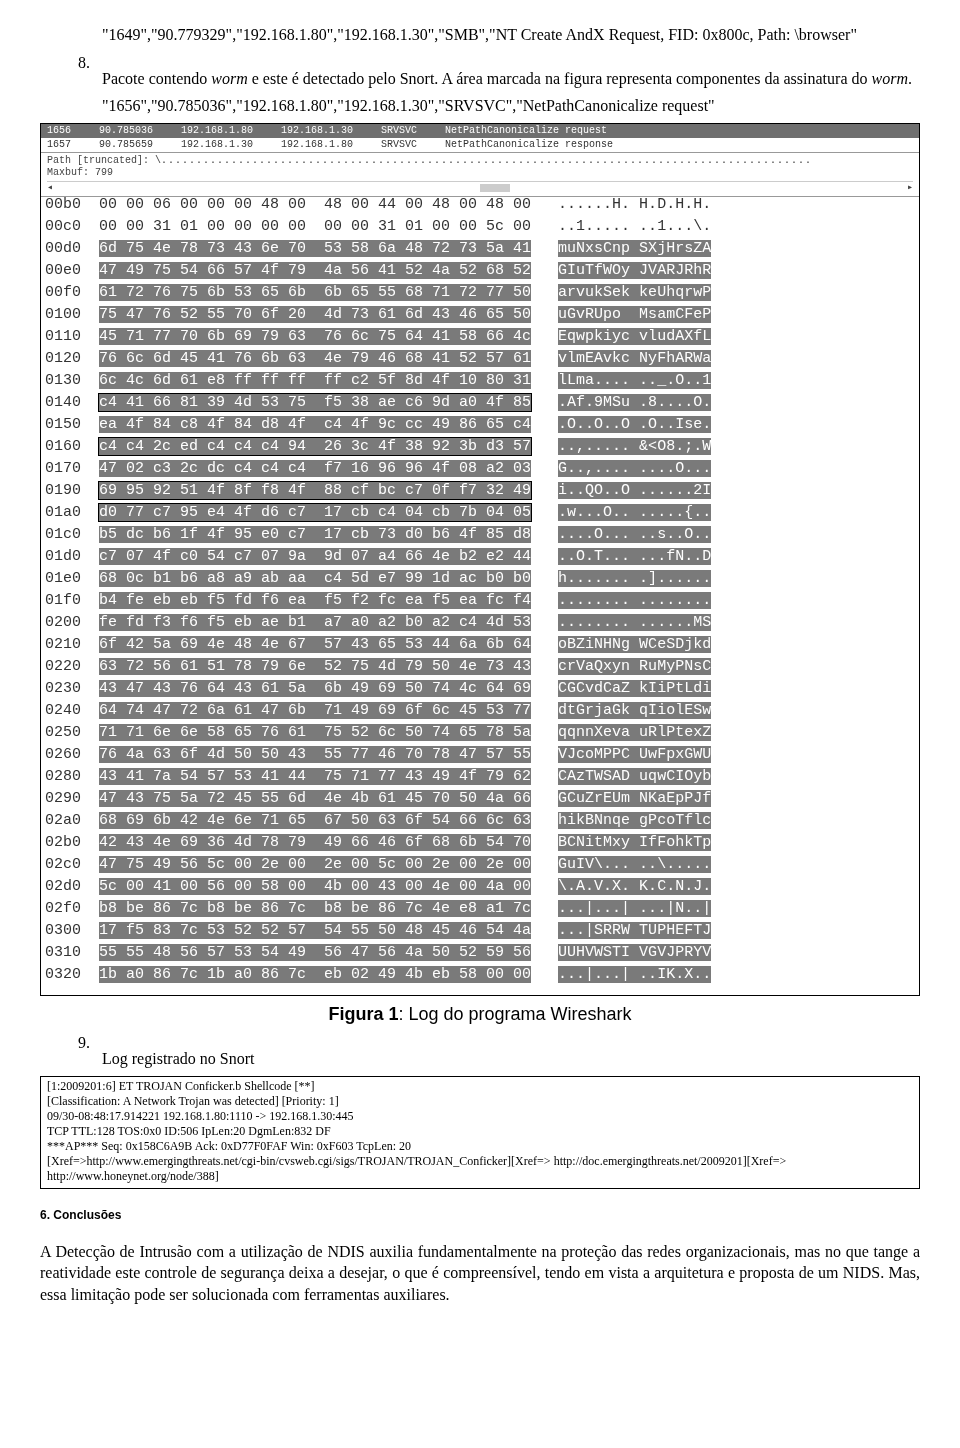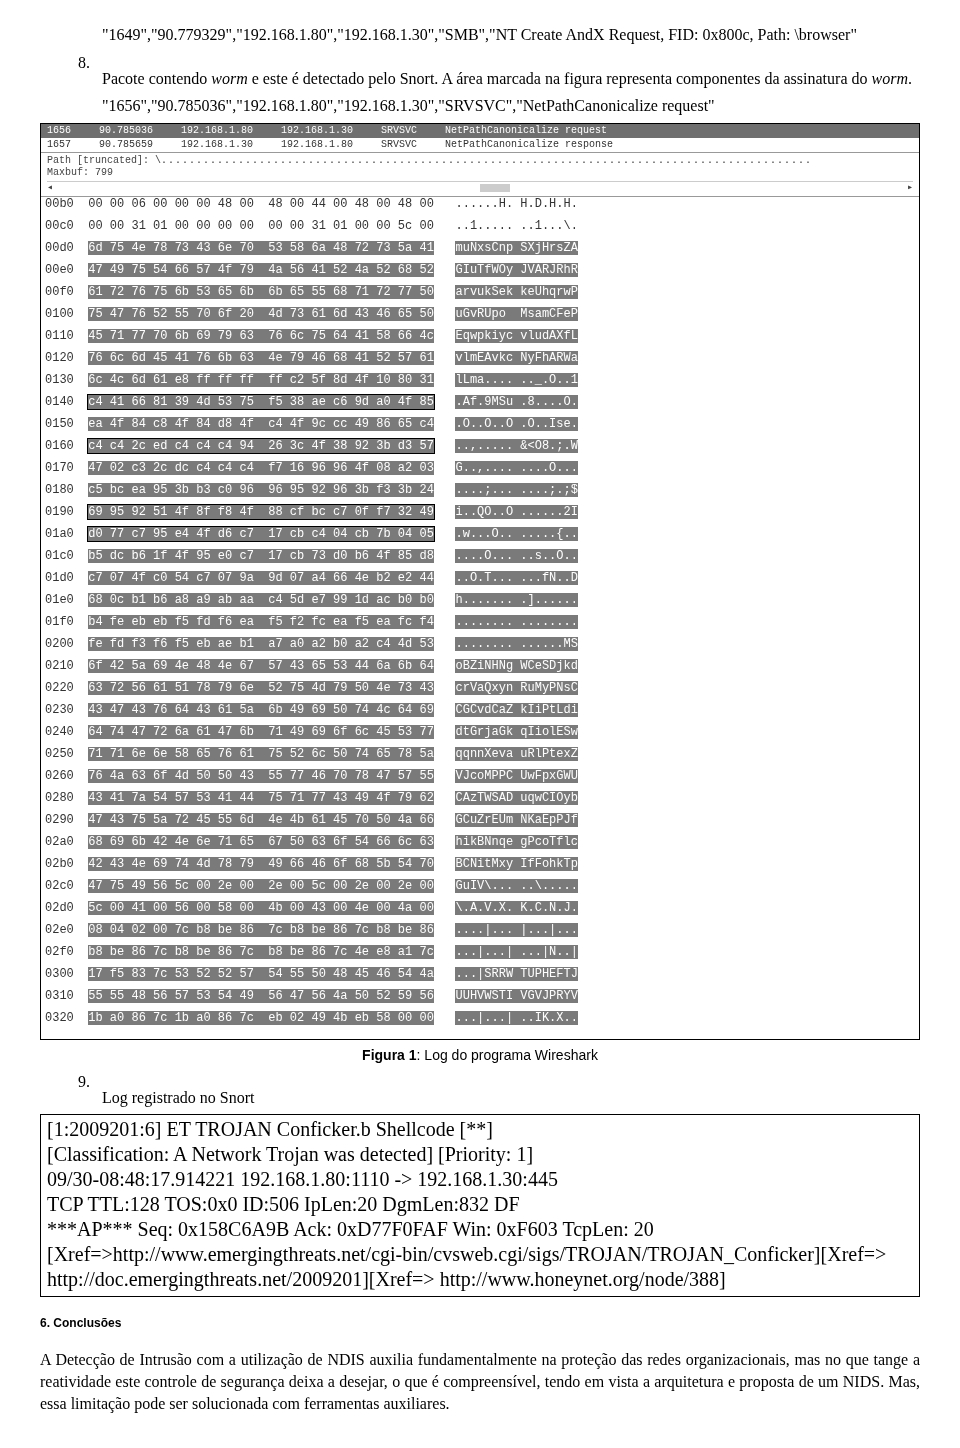--- a/index.html
+++ b/index.html
@@ -79,48 +79,48 @@
     left:50%;
     bottom:0;
     width:30px;
     height:8px;
     background:#ccc;
   }
   .hexpane {
     padding:2px 4px 4px 4px;
     white-space:pre;
     color:#333;
-    font-size:12px;
+    font-size:15px;
     line-height:11px;
   }
   .hexpane .offset { color:#333; }
   .hexpane .ascii { color:#333; }
   .hexline { display:block; }
   .hexline.sel span.hexbytes,
   .hexline.sel span.ascii { background:#7a7a7a; color:#fff; }
   .hexpane .boxmark {
     outline:1px solid #000;
     padding:0 0px;
   }
 
   .fig-caption {
     text-align:center;
     margin:6px 0 4px 0;
     font-family: Arial, Helvetica, sans-serif;
-    font-size: 14px;
+    font-size: 18px;
   }
   .fig-caption .b { font-weight:bold; }
 
   
   .snort-box {
     border:1px solid #000;
     padding:2px 6px 4px 6px;
     margin:6px 0 18px 0;
     font-family:"Times New Roman", serif;
-    font-size:20px;
+    font-size:12px;
     line-height:1.25;
   }
 
   h2.sec {
     font-family:Liberation Sans, sans-serif;
     font-size:12px;
     font-weight:bold;
     margin:16px 0 18px 0;
   }
 </style>
@@ -176,41 +176,39 @@
 <span class="hexline sel"><span class="offset">00e0  </span><span class="hexbytes">47 49 75 54 66 57 4f 79  4a 56 41 52 4a 52 68 52</span>   <span class="ascii">GIuTfWOy JVARJRhR</span></span>
 <span class="hexline sel"><span class="offset">00f0  </span><span class="hexbytes">61 72 76 75 6b 53 65 6b  6b 65 55 68 71 72 77 50</span>   <span class="ascii">arvukSek keUhqrwP</span></span>
 <span class="hexline sel"><span class="offset">0100  </span><span class="hexbytes">75 47 76 52 55 70 6f 20  4d 73 61 6d 43 46 65 50</span>   <span class="ascii">uGvRUpo  MsamCFeP</span></span>
 <span class="hexline sel"><span class="offset">0110  </span><span class="hexbytes">45 71 77 70 6b 69 79 63  76 6c 75 64 41 58 66 4c</span>   <span class="ascii">Eqwpkiyc vludAXfL</span></span>
 <span class="hexline sel"><span class="offset">0120  </span><span class="hexbytes">76 6c 6d 45 41 76 6b 63  4e 79 46 68 41 52 57 61</span>   <span class="ascii">vlmEAvkc NyFhARWa</span></span>
 <span class="hexline sel"><span class="offset">0130  </span><span class="hexbytes">6c 4c 6d 61 e8 ff ff ff  ff c2 5f 8d 4f 10 80 31</span>   <span class="ascii">lLma.... .._.O..1</span></span>
 <span class="hexline sel"><span class="offset">0140  </span><span class="hexbytes boxmark">c4 41 66 81 39 4d 53 75  f5 38 ae c6 9d a0 4f 85</span>   <span class="ascii">.Af.9MSu .8....O.</span></span>
 <span class="hexline sel"><span class="offset">0150  </span><span class="hexbytes">ea 4f 84 c8 4f 84 d8 4f  c4 4f 9c cc 49 86 65 c4</span>   <span class="ascii">.O..O..O .O..Ise.</span></span>
 <span class="hexline sel"><span class="offset">0160  </span><span class="hexbytes boxmark">c4 c4 2c ed c4 c4 c4 94  26 3c 4f 38 92 3b d3 57</span>   <span class="ascii">..,..... &amp;&lt;O8.;.W</span></span>
 <span class="hexline sel"><span class="offset">0170  </span><span class="hexbytes">47 02 c3 2c dc c4 c4 c4  f7 16 96 96 4f 08 a2 03</span>   <span class="ascii">G..,.... ....O...</span></span>
-<span class="hexline sel"><span class="offset">0180  </span><span class="hexbytes">c5 bc ea 95 3b b3 c0 96  96 95 92 96 3b f3 3b 24</span>   <span class="ascii">....;... ....;.;$</span></span>
 <span class="hexline sel"><span class="offset">0190  </span><span class="hexbytes boxmark">69 95 92 51 4f 8f f8 4f  88 cf bc c7 0f f7 32 49</span>   <span class="ascii">i..QO..O ......2I</span></span>
 <span class="hexline sel"><span class="offset">01a0  </span><span class="hexbytes boxmark">d0 77 c7 95 e4 4f d6 c7  17 cb c4 04 cb 7b 04 05</span>   <span class="ascii">.w...O.. .....{..</span></span>
 <span class="hexline sel"><span class="offset">01c0  </span><span class="hexbytes">b5 dc b6 1f 4f 95 e0 c7  17 cb 73 d0 b6 4f 85 d8</span>   <span class="ascii">....O... ..s..O..</span></span>
 <span class="hexline sel"><span class="offset">01d0  </span><span class="hexbytes">c7 07 4f c0 54 c7 07 9a  9d 07 a4 66 4e b2 e2 44</span>   <span class="ascii">..O.T... ...fN..D</span></span>
 <span class="hexline sel"><span class="offset">01e0  </span><span class="hexbytes">68 0c b1 b6 a8 a9 ab aa  c4 5d e7 99 1d ac b0 b0</span>   <span class="ascii">h....... .]......</span></span>
 <span class="hexline sel"><span class="offset">01f0  </span><span class="hexbytes">b4 fe eb eb f5 fd f6 ea  f5 f2 fc ea f5 ea fc f4</span>   <span class="ascii">........ ........</span></span>
 <span class="hexline sel"><span class="offset">0200  </span><span class="hexbytes">fe fd f3 f6 f5 eb ae b1  a7 a0 a2 b0 a2 c4 4d 53</span>   <span class="ascii">........ ......MS</span></span>
 <span class="hexline sel"><span class="offset">0210  </span><span class="hexbytes">6f 42 5a 69 4e 48 4e 67  57 43 65 53 44 6a 6b 64</span>   <span class="ascii">oBZiNHNg WCeSDjkd</span></span>
 <span class="hexline sel"><span class="offset">0220  </span><span class="hexbytes">63 72 56 61 51 78 79 6e  52 75 4d 79 50 4e 73 43</span>   <span class="ascii">crVaQxyn RuMyPNsC</span></span>
 <span class="hexline sel"><span class="offset">0230  </span><span class="hexbytes">43 47 43 76 64 43 61 5a  6b 49 69 50 74 4c 64 69</span>   <span class="ascii">CGCvdCaZ kIiPtLdi</span></span>
 <span class="hexline sel"><span class="offset">0240  </span><span class="hexbytes">64 74 47 72 6a 61 47 6b  71 49 69 6f 6c 45 53 77</span>   <span class="ascii">dtGrjaGk qIiolESw</span></span>
 <span class="hexline sel"><span class="offset">0250  </span><span class="hexbytes">71 71 6e 6e 58 65 76 61  75 52 6c 50 74 65 78 5a</span>   <span class="ascii">qqnnXeva uRlPtexZ</span></span>
 <span class="hexline sel"><span class="offset">0260  </span><span class="hexbytes">76 4a 63 6f 4d 50 50 43  55 77 46 70 78 47 57 55</span>   <span class="ascii">VJcoMPPC UwFpxGWU</span></span>
 <span class="hexline sel"><span class="offset">0280  </span><span class="hexbytes">43 41 7a 54 57 53 41 44  75 71 77 43 49 4f 79 62</span>   <span class="ascii">CAzTWSAD uqwCIOyb</span></span>
 <span class="hexline sel"><span class="offset">0290  </span><span class="hexbytes">47 43 75 5a 72 45 55 6d  4e 4b 61 45 70 50 4a 66</span>   <span class="ascii">GCuZrEUm NKaEpPJf</span></span>
 <span class="hexline sel"><span class="offset">02a0  </span><span class="hexbytes">68 69 6b 42 4e 6e 71 65  67 50 63 6f 54 66 6c 63</span>   <span class="ascii">hikBNnqe gPcoTflc</span></span>
-<span class="hexline sel"><span class="offset">02b0  </span><span class="hexbytes">42 43 4e 69 74 4d 78 79  49 66 46 6f 68 5b 54 70</span>   <span class="ascii">BCNitMxy IfFohkTp</span></span>
+<span class="hexline sel"><span class="offset">02b0  </span><span class="hexbytes">42 43 4e 69 36 4d 78 79  49 66 46 6f 68 6b 54 70</span>   <span class="ascii">BCNitMxy IfFohkTp</span></span>
 <span class="hexline sel"><span class="offset">02c0  </span><span class="hexbytes">47 75 49 56 5c 00 2e 00  2e 00 5c 00 2e 00 2e 00</span>   <span class="ascii">GuIV\... ..\.....</span></span>
 <span class="hexline sel"><span class="offset">02d0  </span><span class="hexbytes">5c 00 41 00 56 00 58 00  4b 00 43 00 4e 00 4a 00</span>   <span class="ascii">\.A.V.X. K.C.N.J.</span></span>
-<span class="hexline sel"><span class="offset">02e0  </span><span class="hexbytes">08 04 02 00 7c b8 be 86  7c b8 be 86 7c b8 be 86</span>   <span class="ascii">....|... |...|...</span></span>
 <span class="hexline sel"><span class="offset">02f0  </span><span class="hexbytes">b8 be 86 7c b8 be 86 7c  b8 be 86 7c 4e e8 a1 7c</span>   <span class="ascii">...|...| ...|N..|</span></span>
 <span class="hexline sel"><span class="offset">0300  </span><span class="hexbytes">17 f5 83 7c 53 52 52 57  54 55 50 48 45 46 54 4a</span>   <span class="ascii">...|SRRW TUPHEFTJ</span></span>
 <span class="hexline sel"><span class="offset">0310  </span><span class="hexbytes">55 55 48 56 57 53 54 49  56 47 56 4a 50 52 59 56</span>   <span class="ascii">UUHVWSTI VGVJPRYV</span></span>
 <span class="hexline sel"><span class="offset">0320  </span><span class="hexbytes">1b a0 86 7c 1b a0 86 7c  eb 02 49 4b eb 58 00 00</span>   <span class="ascii">...|...| ..IK.X..</span></span>
 </div>
   </div>
 </div>
 
 <div class="fig-caption">
   <span class="b">Figura 1</span><span>: Log do programa Wireshark</span>

